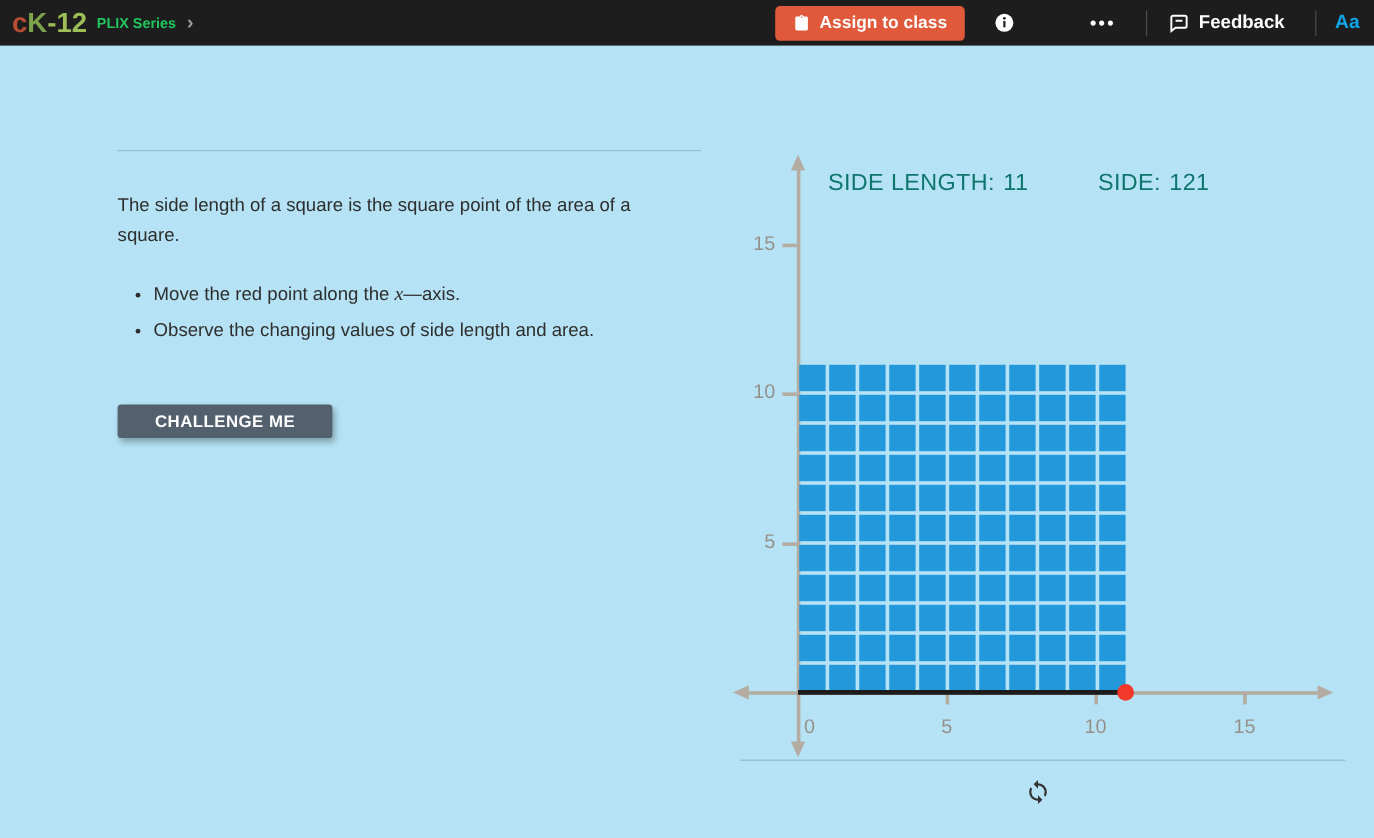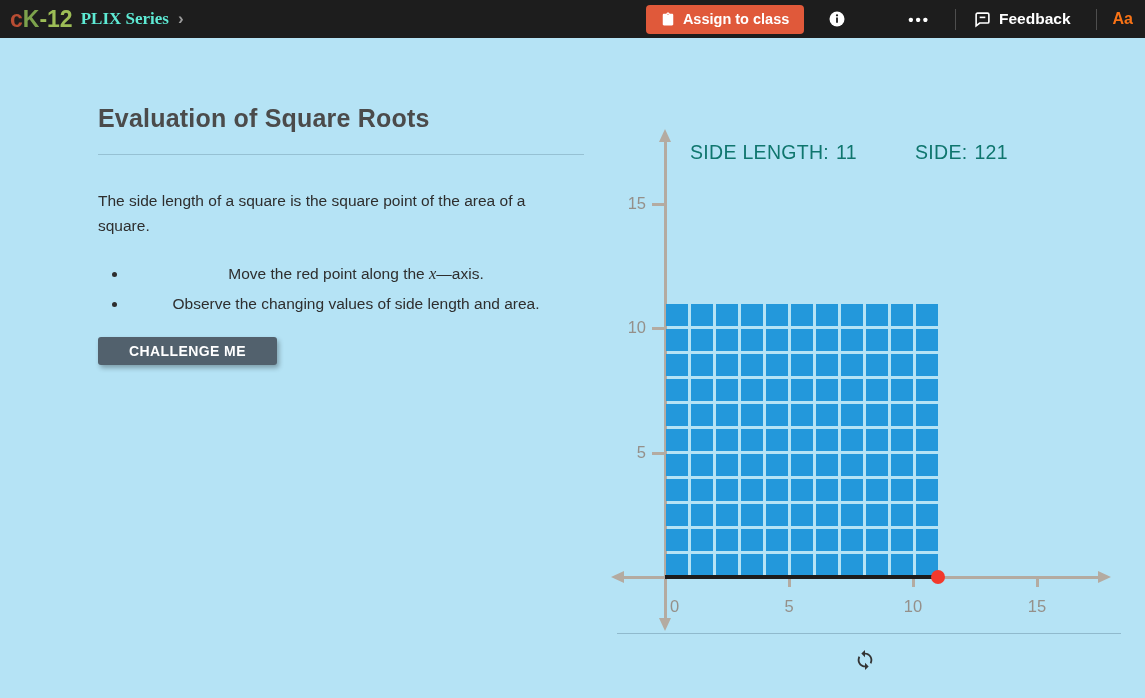--- a/index.html
+++ b/index.html
@@ -15,39 +15,39 @@
   *{margin:0;padding:0;box-sizing:border-box;}
   html,body{width:1145px;height:698px;overflow:hidden;}
   body{font-family:"Liberation Sans","DejaVu Sans",sans-serif;background:var(--page_bg);position:relative;}
 
   
   .header{position:absolute;left:0;top:0;width:1145px;height:38px;background:var(--header_bg);display:flex;align-items:center;padding:0 8px 0 10px;}
   .logo{font-size:23px;font-weight:bold;letter-spacing:0;line-height:1;cursor:pointer;}
   .logo .lc{color:var(--logo_red,#b84d33);}
   .logo .lk{color:var(--logo_green,#7da24c);}
   .logo .l12{color:var(--logo_green2,#9dbd56);}
-  .breadcrumb{color:#5eead4;font-size:17px;font-weight:bold;margin-left:8px;cursor:pointer;font-family:Liberation Serif, serif;}
+  .breadcrumb{color:#22c55e;font-size:12px;font-weight:bold;margin-left:8px;cursor:pointer;}
   .chevron{color:#9b9b9b;font-size:17px;margin-left:9px;font-weight:bold;}
   .header-spacer{flex:1;}
   .assign-btn{background:var(--accent_orange);color:#fff;border:none;border-radius:4px;height:29px;display:flex;align-items:center;gap:8px;padding:0 15px;font-size:14.5px;font-weight:bold;cursor:pointer;font-family:inherit;}
   .icon-svg{display:block;}
   .info-btn{margin-left:24px;width:18px;height:18px;cursor:pointer;}
   .ellipsis{color:#fff;font-size:15px;letter-spacing:2px;margin-left:62px;cursor:pointer;font-weight:bold;}
   .vdivider{width:1px;height:21px;background:#4e4e4e;margin-left:25px;}
   .feedback{display:flex;align-items:center;gap:8px;margin-left:18px;cursor:pointer;}
   .feedback-label{color:#fff;font-size:15.5px;font-weight:bold;}
-  .textsize{color:#f97316;font-size:16px;font-weight:bold;margin-left:16px;margin-right:4px;cursor:pointer;}
+  .textsize{color:#0ea5e9;font-size:16px;font-weight:bold;margin-left:16px;margin-right:4px;cursor:pointer;}
 
   
   .left-panel{position:absolute;left:98px;top:104px;width:486px;}
   .page-title{font-size:25px;font-weight:bold;color:#4b4b4b;letter-spacing:0.2px;}
   .title-divider{margin-top:21px;height:1px;background:rgba(60,90,110,0.25);}
   .description{margin-top:33px;font-size:15.5px;color:#2e2e2e;line-height:25px;width:470px;}
   .bullet-list{margin-top:26px;padding-left:30px;font-size:15.5px;color:#2e2e2e;}
-  .bullet-list li{margin-bottom:10px;line-height:20px;text-align:center;}
+  .bullet-list li{margin-bottom:10px;line-height:20px;}
   .math-x{font-family:"Liberation Serif","DejaVu Serif",serif;font-style:italic;font-size:16.5px;}
   .challenge-btn{position:absolute;left:98px;top:337px;width:179px;height:28px;background:var(--button_slate);color:#fff;border:none;border-radius:3px;font-size:14px;font-weight:bold;letter-spacing:0.4px;box-shadow:2px 3px 5px rgba(0,0,0,0.3);cursor:pointer;font-family:inherit;}
 
   
   .readout{position:absolute;top:141px;font-size:19.5px;color:#0f766e;letter-spacing:0.3px;white-space:nowrap;}
   .readout .val{margin-left:7px;}
   #readout-side{left:690px;}
   #readout-area{left:915px;}
 
   .y-axis-line{position:absolute;left:664px;top:140px;width:3px;height:480px;background:var(--axis_gray);}
@@ -107,21 +107,20 @@
         </svg>
     </span>
     <span class="feedback-label">Feedback</span>
   </div>
 
   <div class="vdivider"></div>
   <div class="textsize">Aa</div>
 </div>
 
 <div class="left-panel">
-  <div class="page-title">Evaluation of Square Roots</div>
   <div class="title-divider"></div>
   <div class="description">The side length of a square is the square point of the area of a square.</div>
   <ul class="bullet-list">
     <li><span>Move the red point along the </span><span class="math-x">x</span><span>—axis.</span></li>
     <li>Observe the changing values of side length and area.</li>
   </ul>
 </div>
 <button class="challenge-btn">CHALLENGE ME</button>
 
 <div class="readout" id="readout-side">

